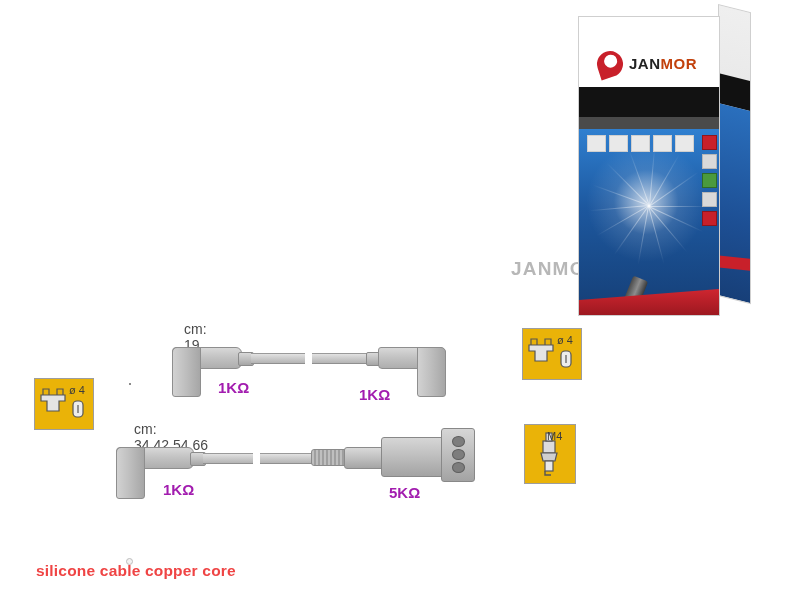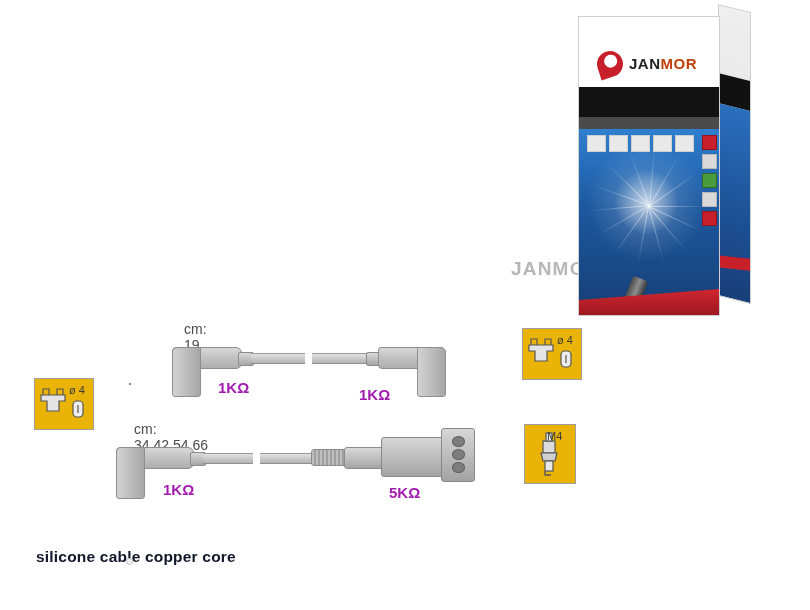--- a/index.html
+++ b/index.html
@@ -30,24 +30,24 @@
     font-size: 19px;
     letter-spacing: 1.2px;
     color: #b7b7b7;
     font-weight: 600;
   }
 
   
   .caption {
     position: absolute;
     left: 36px;
-    top: 548px;
+    top: 562px;
     font-size: 15.5px;
     font-weight: 700;
-    color: #0f172a;
+    color: #ef4444;
     letter-spacing: 0.2px;
   }
   .caption-dot {
     position: absolute;
     left: 126px;
     top: 558px;
     width: 5px;
     height: 5px;
     border: 1px solid #bdbdbd;
     border-radius: 50%;

